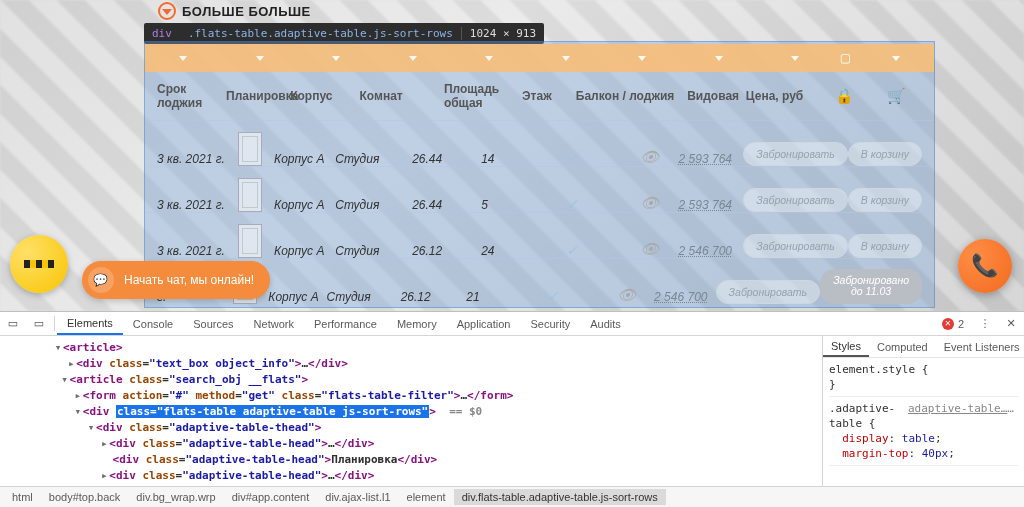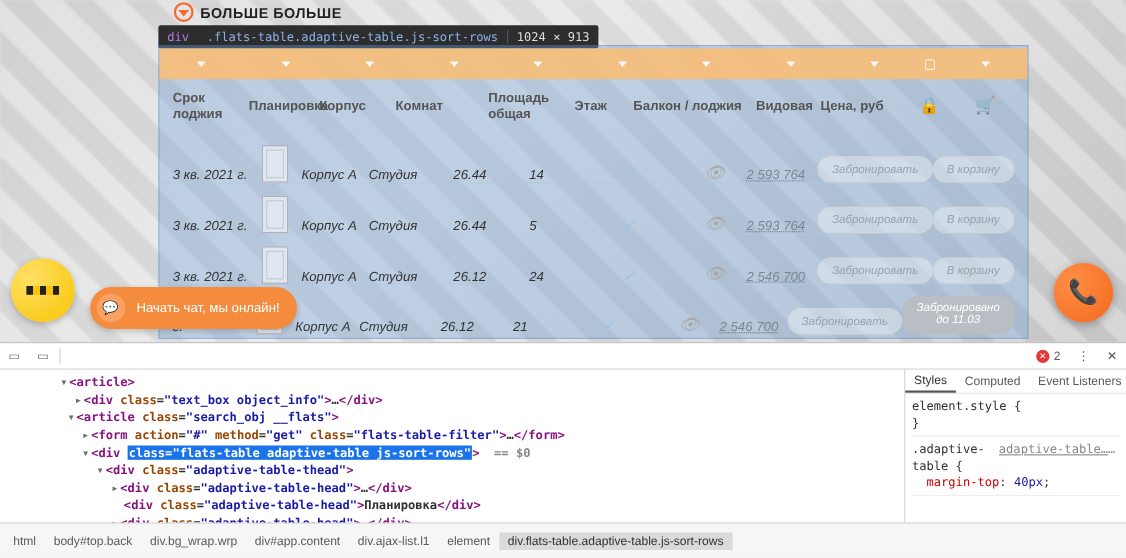--- a/index.html
+++ b/index.html
@@ -81,21 +81,21 @@
   .sb-tab.active { border-bottom:2px solid #555; color:#333;}
   .sb-filter { height:20px; border-bottom:1px solid #e4e4e4; display:flex; align-items:center; padding:0 6px; gap:6px; color:#999;}
   .sb-filter input { flex:1; border:none; outline:none; font-size:11px;}
   .sb-rules { flex:1; overflow:auto; font-family: Menlo, Consolas, monospace; font-size:11px; line-height:15px; padding:4px 6px;}
   .sb-rules .selr { color:#303030;}
   .sb-rules .link { color:#888; float:right; text-decoration:underline; max-width:110px; overflow:hidden; text-overflow:ellipsis; white-space:nowrap;}
   .sb-rules .prop { color:#c80000;}
   .sb-rules .pval { color:#1a1aa6;}
   .sb-rules .blk { clear:both; margin-bottom:4px; border-bottom:1px solid #eee; padding-bottom:4px;}
   
-  .crumbs { height:32px; border-top:1px solid #d4d4d4; background:#f6f6f6; display:flex; align-items:center; font-size:11px; color:#5a5a5a; padding:0 4px; gap:0; overflow:hidden;}
+  .crumbs { height:21px; border-top:1px solid #d4d4d4; background:#f6f6f6; display:flex; align-items:center; font-size:11px; color:#5a5a5a; padding:0 4px; gap:0; overflow:hidden;}
   .crumbs span { padding:2px 8px; cursor:pointer; white-space:nowrap;}
   .crumbs span.active { background:#dadada; color:#333;}
 </style>
 </head>
 <body>
 
 <div class="page">
   <div class="knowmore">
     <span class="ico"></span>
     <span>БОЛЬШЕ БОЛЬШЕ</span>
@@ -283,20 +283,31 @@
       </marker>
     </defs>
   <line x1="260" y1="5" x2="10" y2="65" stroke="#e21" stroke-width="2" marker-end="url(#ah)"></line>
 </svg>
 
 <div class="devtools">
   <div class="dt-top">
     <div class="dt-iconbtn">▭</div>
     <div class="dt-iconbtn">▭</div>
     <div style="width:1px;background:#d4d4d4;margin:4px 2px;"></div>
+    <div class="dt-tabs" id="dt-tabs">
+        <div class="dt-tab active">Elements</div>
+        <div class="dt-tab">Console</div>
+        <div class="dt-tab">Sources</div>
+        <div class="dt-tab">Network</div>
+        <div class="dt-tab">Performance</div>
+        <div class="dt-tab">Memory</div>
+        <div class="dt-tab">Application</div>
+        <div class="dt-tab">Security</div>
+        <div class="dt-tab">Audits</div>
+      </div>
     <div class="spacer"></div>
     <div class="dt-err">
         <span class="dot">✕</span>
         <span>2</span>
       </div>
     <div class="dt-iconbtn">⋮</div>
     <div class="dt-iconbtn">✕</div>
   </div>
 
   <div class="dt-body">
@@ -321,20 +332,21 @@
           <div class="sb-tab">Event Listeners</div>
         </div>
       <div class="sb-rules">
         <div class="blk">
           <div class="selr">element.style {</div>
           <div class="selr">}</div>
         </div>
         <div class="blk">
           <span class="link">adaptive-table…499852969814:…</span>
           <div class="selr">.adaptive-table {</div>
+          <div>&nbsp;&nbsp;<span class="prop">display</span>: <span class="pval">table</span>;</div>
           <div>&nbsp;&nbsp;<span class="prop">margin-top</span>: <span class="pval">40px</span>;</div>
 
         </div>
 
       </div>
     </div>
   </div>
 
   <div class="crumbs" id="crumbs">
       <span>html</span>

